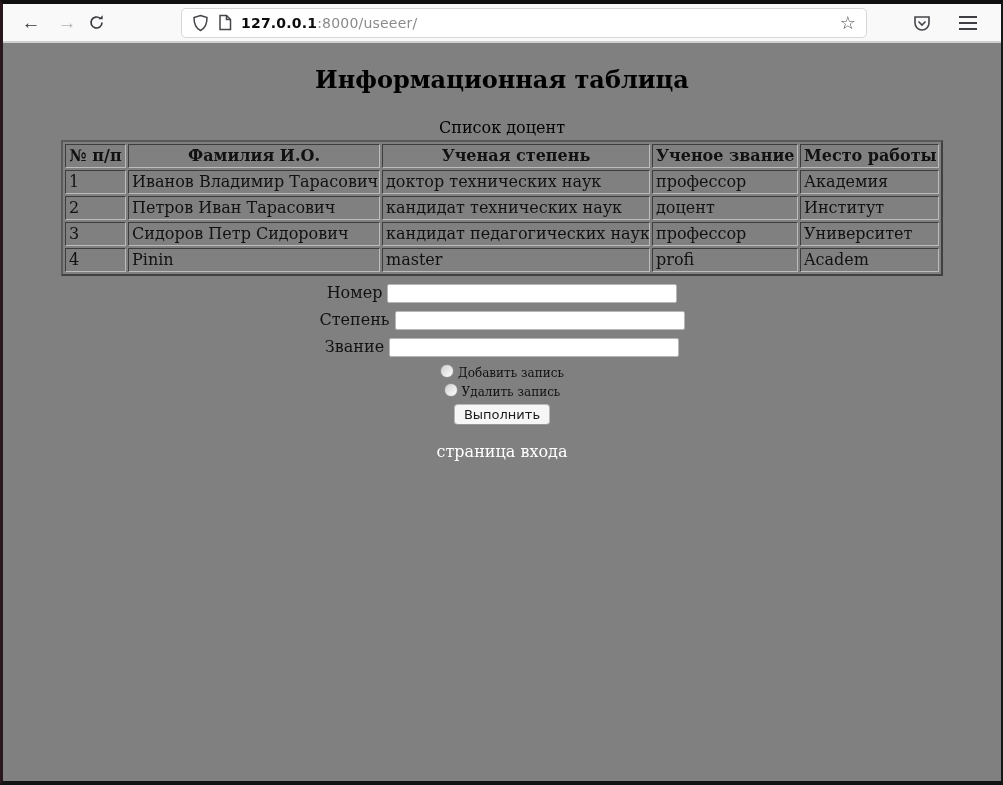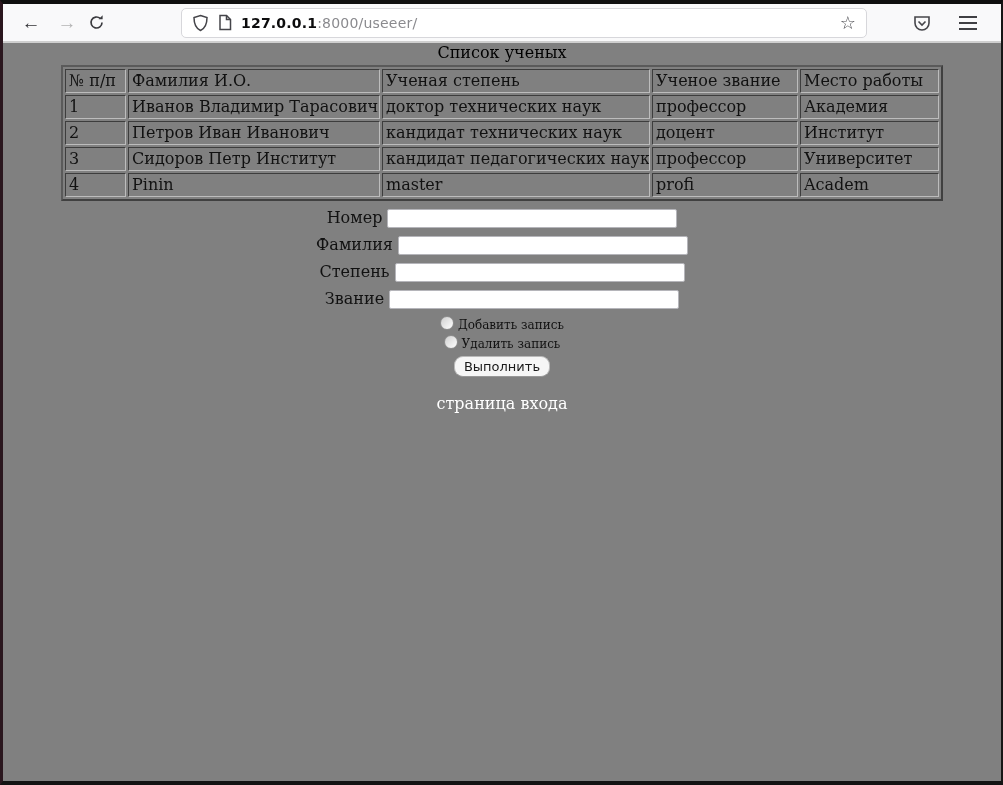--- a/index.html
+++ b/index.html
@@ -53,42 +53,42 @@
   }
   table.sci caption{
     font-size:16px;color:#000;padding-bottom:3px;caption-side:top;
   }
   table.sci th,table.sci td{
     box-sizing:border-box;padding:0 3px;height:23px;line-height:22px;
     border-top:1px solid #3d3d3d;border-left:1px solid #3d3d3d;
     border-bottom:1px solid #bcbcbc;border-right:1px solid #bcbcbc;
     overflow:hidden;white-space:nowrap;
   }
-  table.sci th{font-weight:normal;text-align:left;}
+  table.sci th{font-weight:bold;text-align:center;}
   table.sci td{text-align:left;}
   .c1{width:61px;} .c2{width:252px;} .c3{width:268px;} .c4{width:146px;} .c5{width:139px;}
   
   .frow{margin:7px 0;font-size:16px;}
   .frow label{margin-right:5px;}
   .frow input{
     width:290px;height:19px;box-sizing:border-box;vertical-align:middle;
     border:1px solid #b5b5ba;border-radius:2px;background:#fff;
     font-size:13px;padding:0 3px;outline:none;
   }
   .radio-line{font-size:12px;line-height:19px;}
   .radio{
     display:inline-block;width:12px;height:12px;border-radius:50%;
     background:linear-gradient(135deg,#cfcfcf,#ffffff);
     border:1px solid #8e8e8e;vertical-align:-1px;margin-right:4px;cursor:pointer;
   }
   .exec-btn{
     margin-top:2px;
     font-family:"DejaVu Sans","Liberation Sans",sans-serif;
     font-size:13px;color:#1a1a1a;background:#f6f6f6;
-    border:1px solid #b9b9b9;border-bottom-color:#979797;border-radius:9px;
+    border:1px solid #b9b9b9;border-bottom-color:#979797;border-radius:4px;
     padding:2px 9px;cursor:pointer;
   }
   .login-link{display:inline-block;margin-top:17px;font-size:16px;color:#ffffff;cursor:pointer;}
   svg{display:block;}
 </style>
 </head>
 <body>
 
 <div class="window">
 
@@ -129,23 +129,24 @@
       </span>
       <span class="hamburger">
           <span></span>
           <span></span>
           <span></span>
         </span>
     </div>
   </div>
 
   <div class="viewport">
+    <h2>Информационная таблица</h2>
 
     <table class="sci">
-      <caption>Список ученых</caption>
+      <caption>Список доцент</caption>
       <colgroup>
           <col class="c1">
           <col class="c2">
           <col class="c3">
           <col class="c4">
           <col class="c5">
         </colgroup>
       <thead>
         <tr>
           <th>№ п/п</th>
@@ -158,49 +159,46 @@
       <tbody>
         <tr>
           <td>1</td>
           <td>Иванов Владимир Тарасович</td>
           <td>доктор технических наук</td>
           <td>профессор</td>
           <td>Академия</td>
         </tr>
         <tr>
           <td>2</td>
-          <td>Петров Иван Иванович</td>
+          <td>Петров Иван Тарасович</td>
           <td>кандидат технических наук</td>
           <td>доцент</td>
           <td>Институт</td>
         </tr>
         <tr>
           <td>3</td>
-          <td>Сидоров Петр Институт</td>
+          <td>Сидоров Петр Сидорович</td>
           <td>кандидат педагогических наук</td>
           <td>профессор</td>
           <td>Университет</td>
         </tr>
         <tr>
           <td>4</td>
           <td>Pinin</td>
           <td>master</td>
           <td>profi</td>
           <td>Academ</td>
         </tr>
       </tbody>
     </table>
 
     <div class="frow">
       <label>Номер</label><input type="text" style="">
     </div>
     <div class="frow">
-      <label>Фамилия</label><input type="text" style="">
-    </div>
-    <div class="frow">
       <label>Степень</label><input type="text" style="">
     </div>
     <div class="frow">
       <label>Звание</label><input type="text" style="">
     </div>
 
     <div class="radio-line">
       <span class="radio"></span><span>Добавить запись</span>
     </div>
     <div class="radio-line">

